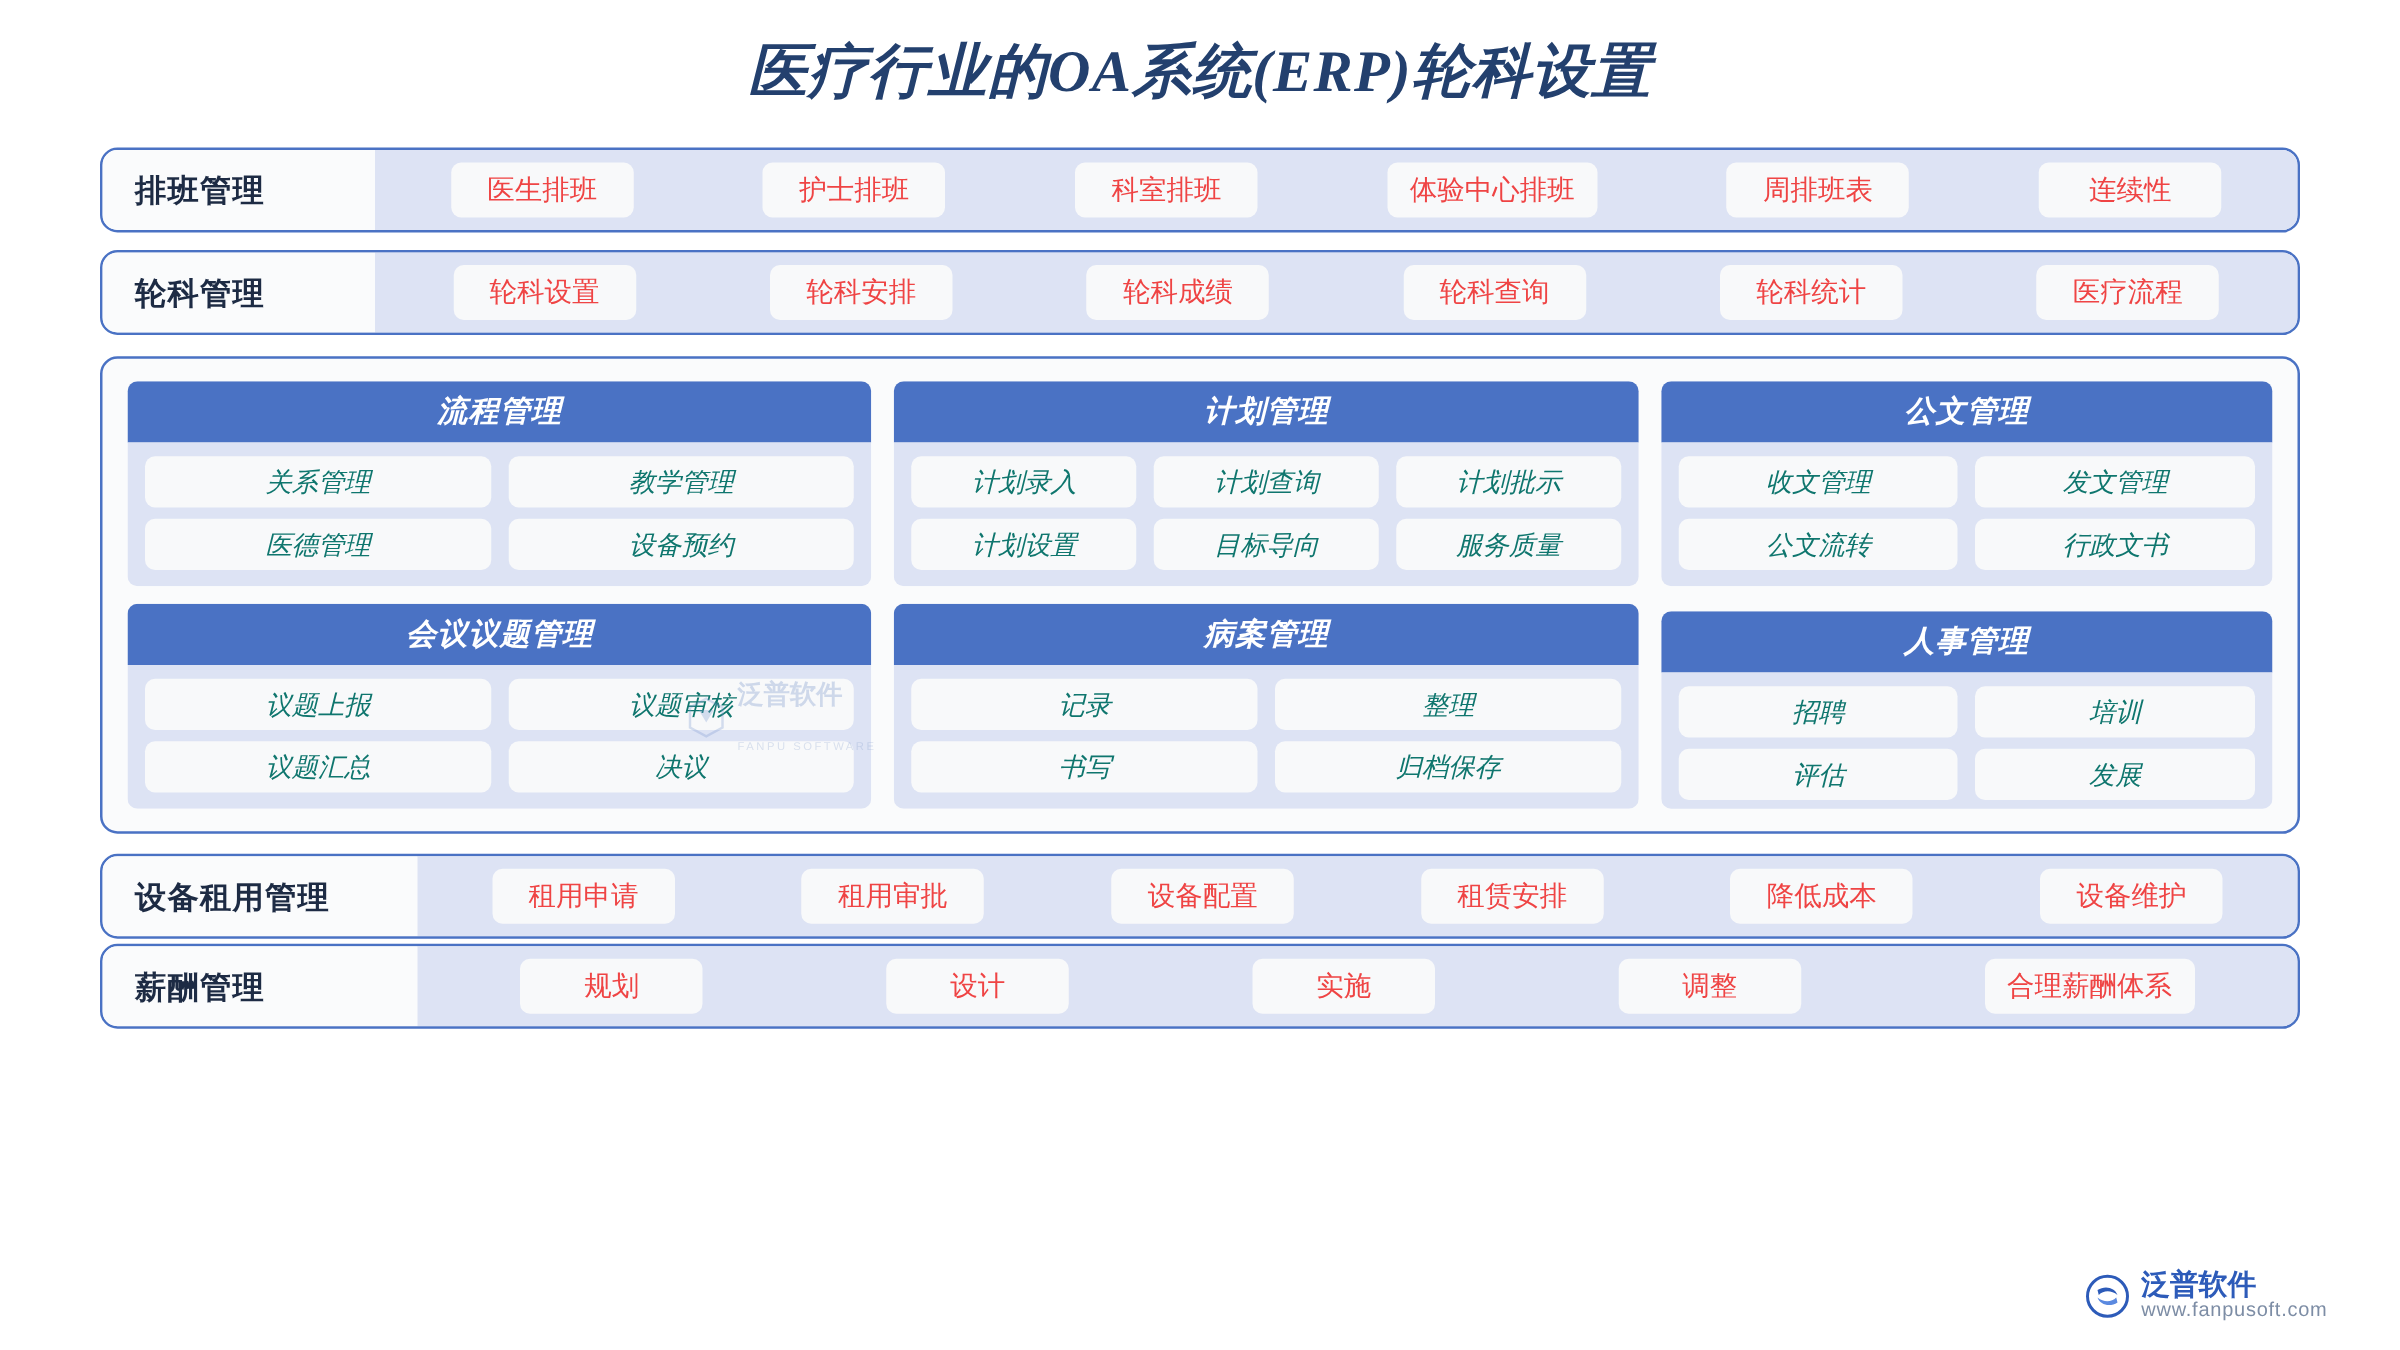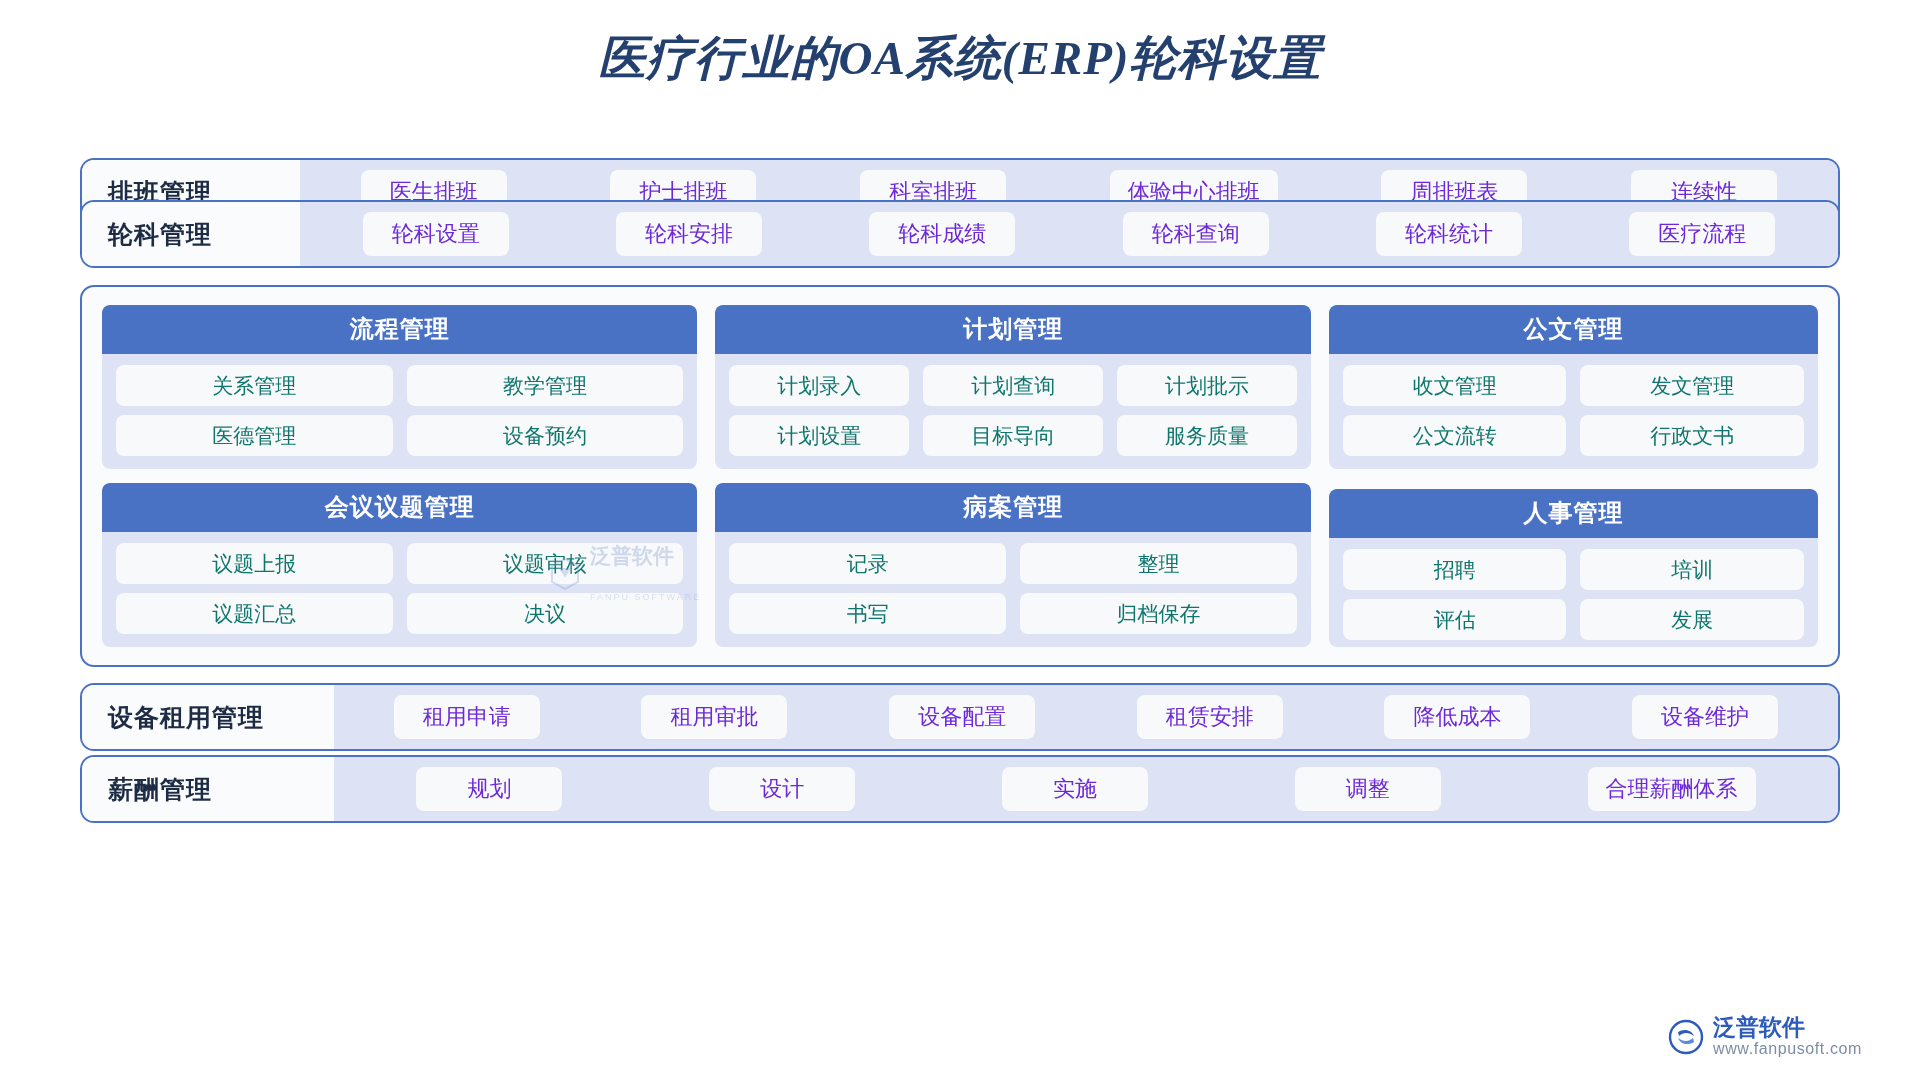--- a/index.html
+++ b/index.html
@@ -58,26 +58,26 @@
   }
   .pill {
     background: #f8f9fa;
     border-radius: 8px;
     height: 44px;
     min-width: 146px;
     display: flex;
     align-items: center;
     justify-content: center;
     font-size: 22px;
-    color: #6d28d9;
+    color: #ef4444;
     padding: 0 18px;
     white-space: nowrap;
   }
 
-  #band-schedule { top: 118px; height: 68px; margin-top: 40px; }
+  #band-schedule { top: 118px; height: 68px; }
   #band-rotation { top: 200px; height: 68px; }
   #band-equip    { top: 683px; height: 68px; }
   #band-salary   { top: 755px; height: 68px; }
 
   #band-equip .band-label { flex-basis: 252px; }
   #band-salary .band-label { flex-basis: 252px; }
 
   
   .grid-panel {
     position: absolute;
@@ -90,20 +90,21 @@
     display: grid;
     grid-template-columns: 1.12fr 1.12fr 0.92fr;
     grid-template-rows: 1fr 1fr;
     gap: 14px 18px;
   }
   .card {
     display: flex;
     flex-direction: column;
     border-radius: 8px;
     overflow: hidden;
+    font-style: italic;
   }
   .card-head {
     background: #4a72c4;
     color: #ffffff;
     font-size: 24px;
     font-weight: bold;
     text-align: center;
     padding: 8px 0 9px 0;
     letter-spacing: 1px;
     border-radius: 6px 6px 0 0;

